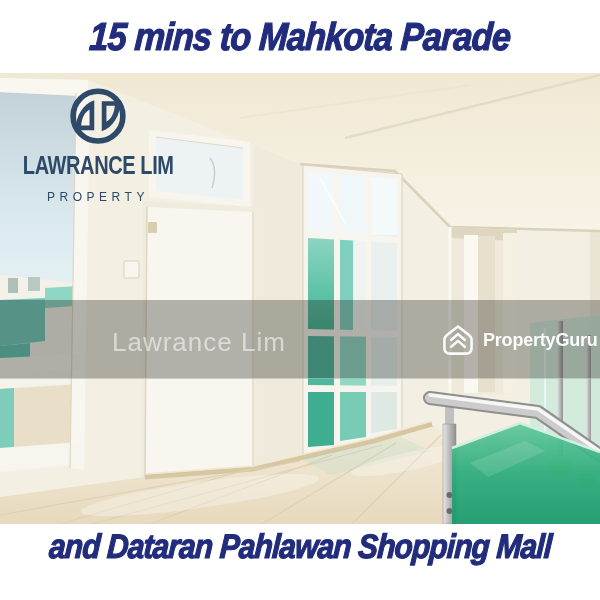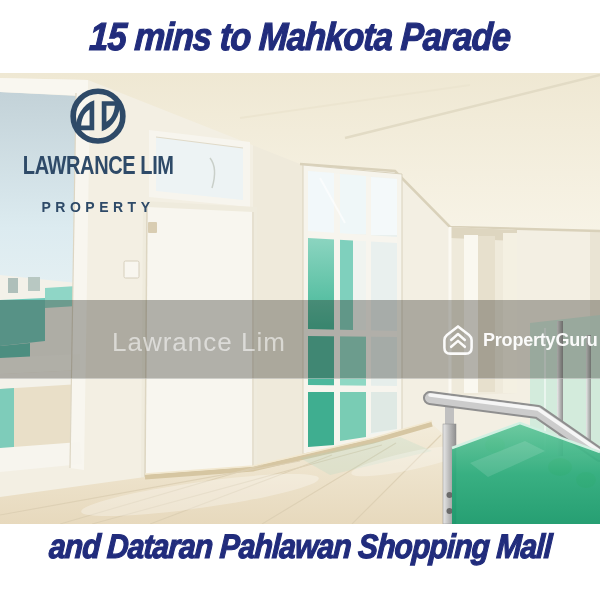--- a/index.html
+++ b/index.html
@@ -31,21 +31,21 @@
   .wm-brand{position:absolute;top:323px;left:441px;z-index:3;display:flex;
             align-items:center;gap:8px;}
   .wm-brand-text{font-size:18px;font-weight:bold;letter-spacing:-.2px;
                  color:rgba(255,255,255,.95);}
 
   
   .agency{position:absolute;top:88px;left:18px;width:160px;z-index:3;
           display:flex;flex-direction:column;align-items:center;}
   .agency-title{margin-top:3px;font-size:25px;font-weight:bold;white-space:nowrap;
                 color:var(--c-logo-navy,#2e4a68);transform:scaleX(.8);letter-spacing:-.5px;}
-  .agency-sub{font-size:14px;font-weight:bold;letter-spacing:4.5px;margin-top:19px;
+  .agency-sub{font-size:12px;font-weight:normal;letter-spacing:4.5px;margin-top:10px;
               color:var(--c-logo-navy,#2e4a68);}
 </style>
 </head>
 <body>
 
 <div class="photo">
 <svg viewBox="0 0 600 451" preserveAspectRatio="none">
   <defs>
     <linearGradient id="skyG" x1="0" y1="0" x2="0" y2="1">
       <stop offset="0" stop-color="#c3d2d8"></stop>

